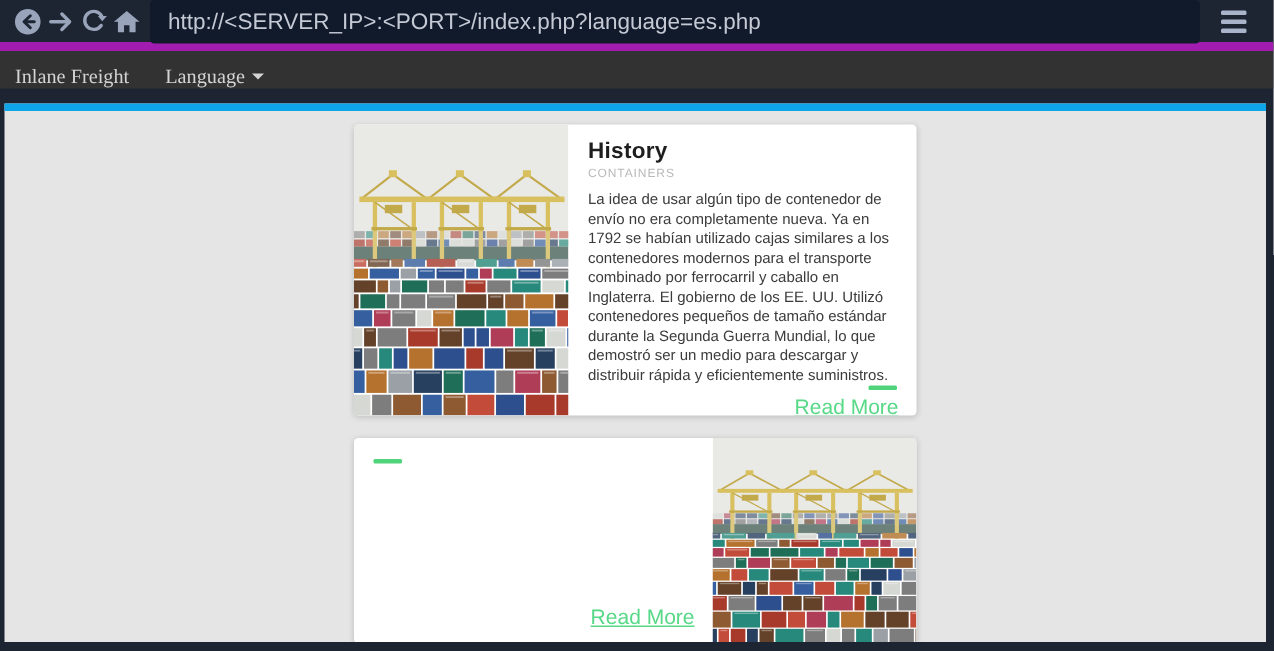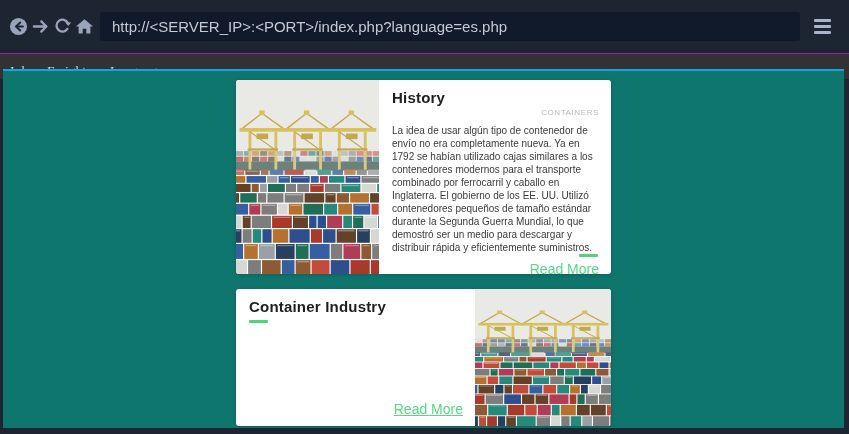--- a/index.html
+++ b/index.html
@@ -1,51 +1,51 @@
 <!DOCTYPE html>
 <html><head>
 <meta charset="utf-8">
 <style>
   * { margin:0; padding:0; box-sizing:border-box; }
   html,body { width:849px; height:434px; overflow:hidden; }
   body { font-family:"Liberation Sans", sans-serif; background:#1d2533; position:relative; }
 
   
-  .topbar { height:54px; background:#1d2533; display:flex; align-items:center; padding:0 8px; border-bottom:1px solid #a21caf; }
+  .topbar { height:34px; background:#1d2533; display:flex; align-items:center; padding:0 8px; border-bottom:6px solid #a21caf; }
   .navicons { display:flex; align-items:center; gap:2px; }
   .navicons .icon { width:20px; height:20px; display:inline-flex; align-items:center; justify-content:center; cursor:pointer; }
   .navicons svg { display:block; }
   .urlbar { margin-left:6px; width:700px; height:29px; background:#111a2b; border-radius:3px; display:flex; align-items:center; padding:0 12px; cursor:text; }
   .urlbar span { color:#c4c9d4; font-size:15px; white-space:nowrap; overflow:hidden; }
   .hamburger { margin-left:auto; margin-right:6px; display:flex; flex-direction:column; gap:3px; cursor:pointer; padding:4px; }
   .hamburger i { display:block; width:17px; height:3px; background:#a9b4cb; border-radius:1px; }
 
   
   .sitenav { height:25px; background:#323232; display:flex; align-items:flex-end; padding:0 10px; font-family:"Liberation Serif", serif; }
   .sitenav a { color:#d4d4d4; font-size:13.5px; text-decoration:none; cursor:pointer; }
   .brand { margin-right:24px; }
   .lang { display:inline-flex; align-items:center; gap:5px; }
   .caret { width:0; height:0; border-left:4px solid transparent; border-right:4px solid transparent; border-top:4px solid #d4d4d4; display:inline-block; }
 
   
-  .page { position:absolute; top:69px; left:3px; right:5px; bottom:6px; background:#0f766e; border-top:2px solid #0ea5e9; overflow:hidden; }
+  .page { position:absolute; top:69px; left:3px; right:5px; bottom:6px; background:#e5e5e5; border-top:5px solid #0ea5e9; overflow:hidden; }
   .cards { width:375px; margin:9px auto 0; }
 
   .card { background:#ffffff; border-radius:3px; box-shadow:0 1px 4px rgba(0,0,0,.18); display:flex; overflow:hidden; }
   .card-history { height:194px; }
   .card-industry { height:137px; margin-top:15px; }
 
   .card-img { flex:none; overflow:hidden; }
   .card-history .card-img { width:143px; }
   .card-industry .card-img { width:136px; }
   .card-img svg { width:100%; height:100%; display:block; }
 
   .card-body { flex:1; display:flex; flex-direction:column; padding:9px 12px 8px 13px; min-width:0; }
   .card-body h2 { font-size:15px; font-weight:bold; color:#1e1e1e; letter-spacing:.2px; }
-  .subtitle { font-size:8px; color:#b9b9b9; letter-spacing:.6px; margin-top:2px;text-align:right; }
+  .subtitle { font-size:8px; color:#b9b9b9; letter-spacing:.6px; margin-top:2px; }
   .card-body p { font-size:10px; line-height:1.3; color:#3b3b3b; margin-top:7px; }
   .divider { display:block; width:19px; height:3px; background:#4fd47c; border-radius:1px; }
   .divider.left { margin:5px 0 0 0; }
   .divider.right { margin:0 1px 3px auto; }
   .more { margin-top:auto; text-align:right; }
   .read-more { color:#57d987; font-size:14px; text-decoration:underline; cursor:pointer; }
 </style>
 </head>
 <body>
 
@@ -300,21 +300,20 @@
         <p>La idea de usar algún tipo de contenedor de envío no era completamente nueva. Ya en 1792 se habían utilizado cajas similares a los contenedores modernos para el transporte combinado por ferrocarril y caballo en Inglaterra. El gobierno de los EE. UU. Utilizó contenedores pequeños de tamaño estándar durante la Segunda Guerra Mundial, lo que demostró ser un medio para descargar y distribuir rápida y eficientemente suministros.</p>
         <div class="more">
           <span class="divider right"></span>
           <a class="read-more">Read More</a>
         </div>
       </div>
     </article>
 
     <article class="card card-industry">
       <div class="card-body">
-        <h2>Container Industry</h2>
         <span class="divider left"></span>
         <div class="more">
           <a class="read-more">Read More</a>
         </div>
       </div>
       <div class="card-img">
         <svg class="port" preserveAspectRatio="none" viewBox="0 0 160 210">
             <rect x="0" y="0" width="160" height="97" fill="#e9e9e6"></rect>
             <rect x="0" y="88" width="160" height="10" fill="#49655a"></rect>
             <rect x="0" y="83" width="8" height="5" fill="#a83a2c" opacity="0.85"></rect>

